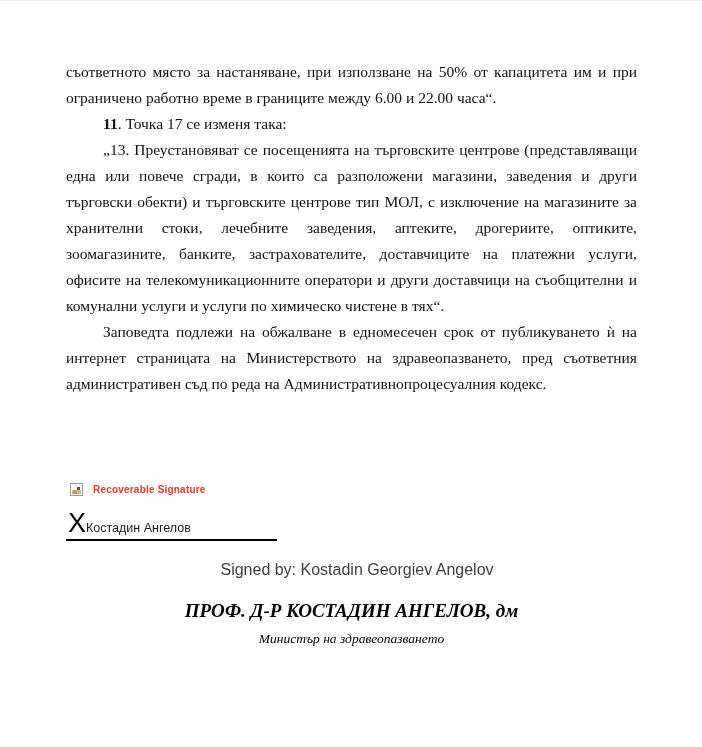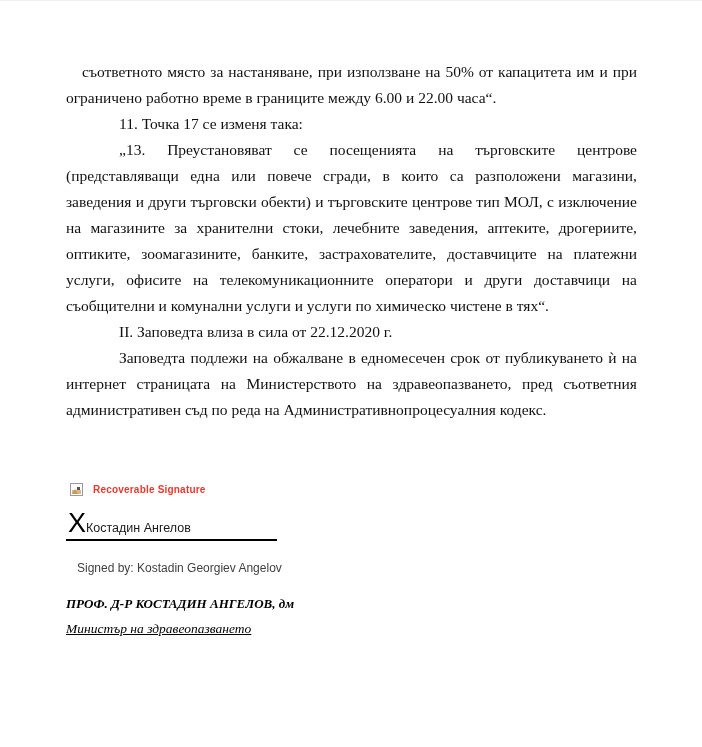--- a/index.html
+++ b/index.html
@@ -28,30 +28,30 @@
     text-align: justify;
   }
   .para {
     margin: 0;
     text-indent: 0;
   }
   .para.indent {
     text-indent: 37px;
   }
   .lead-bold {
-    font-weight: normal;
-    margin-left: 16px;
+    font-weight: bold;
   }
   .signature-block {
     position: absolute;
     left: 66px;
     top: 482px;
     width: 571px;
     font-family: "Liberation Sans", "DejaVu Sans", sans-serif;
     color: #111111;
+    text-align: center;
   }
   .sig-header {
     display: flex;
     align-items: center;
     gap: 10px;
     margin-left: 4px;
   }
   .sig-icon {
     display: inline-block;
     width: 13px;
@@ -82,50 +82,48 @@
     color: #1a1a1a;
   }
   .sig-underline {
     width: 211px;
     border-bottom: 2px solid #000000;
     margin-top: 3px;
   }
   .signed-by {
     margin-top: 20px;
     margin-left: 11px;
-    font-size: 12px;
+    font-size: 16px;
     color: #3f3f3f;
   }
   .signer-title {
     margin-top: 21px;
     font-family: "Liberation Serif", "DejaVu Serif", serif;
-    font-size: 13px;
+    font-size: 19px;
     font-weight: bold;
     font-style: italic;
     color: #000000;
   }
   .signer-role {
     margin-top: 9px;
     font-family: "Liberation Serif", "DejaVu Serif", serif;
     font-size: 13.5px;
     font-style: italic;
     color: #000000;
-    text-decoration: underline;
   }
 </style>
 </head>
 <body>
 
 <div class="page">
 
   <div class="body-text">
     <p class="para"><span class="lead-bold"></span><span>съответното място за настаняване, при използване на 50% от капацитета им и при ограничено работно време в границите между 6.00 и 22.00 часа“.</span></p>
     <p class="para indent"><span class="lead-bold">11</span><span>. Точка 17 се изменя така:</span></p>
     <p class="para indent"><span class="lead-bold"></span><span>„13. Преустановяват се посещенията на търговските центрове (представляващи една или повече сгради, в които са разположени магазини, заведения и други търговски обекти) и търговските центрове тип МОЛ, с изключение на магазините за хранителни стоки, лечебните заведения, аптеките, дрогериите, оптиките, зоомагазините, банките, застрахователите, доставчиците на платежни услуги, офисите на телекомуникационните оператори и други доставчици на съобщителни и комунални услуги и услуги по химическо чистене в тях“.</span></p>
-    <p class="para indent"><span class="lead-bold">II</span><span>. Заповедта влиза в сила от 22.12.2020 г.</span></p>
     <p class="para indent"><span class="lead-bold"></span><span>Заповедта подлежи на обжалване в едномесечен срок от публикуването ѝ на интернет страницата на Министерството на здравеопазването, пред съответния административен съд по реда на Административнопроцесуалния кодекс.</span></p>
   </div>
 
   <div class="signature-block">
 
     <div class="sig-header">
       <span class="sig-icon">
         <svg width="13" height="13" viewBox="0 0 13 13" xmlns="http://www.w3.org/2000/svg">
           <rect x="0.5" y="0.5" width="12" height="12" fill="#fdfdfd" stroke="#9a9a9a"></rect>
           <rect x="2" y="7" width="9" height="4" fill="#d9b98a"></rect>

